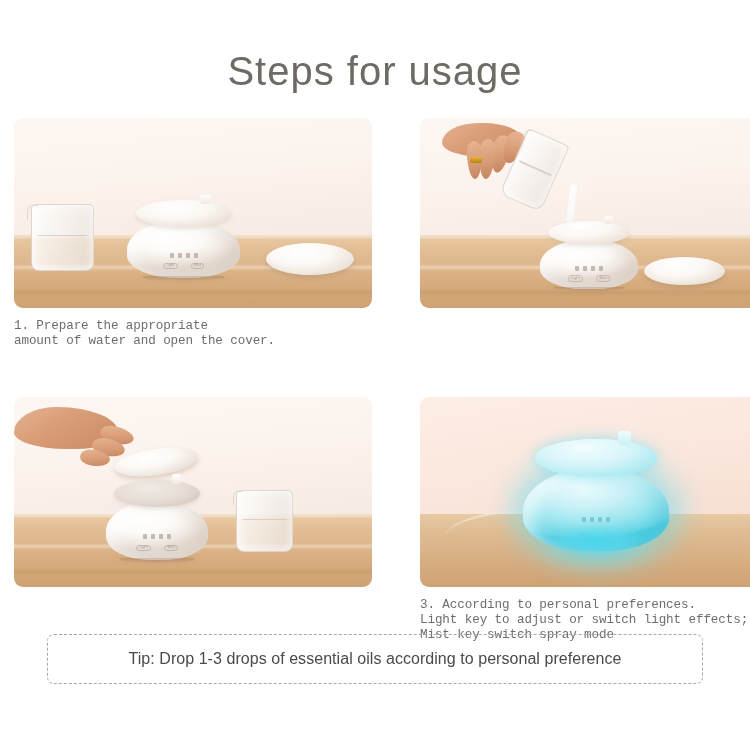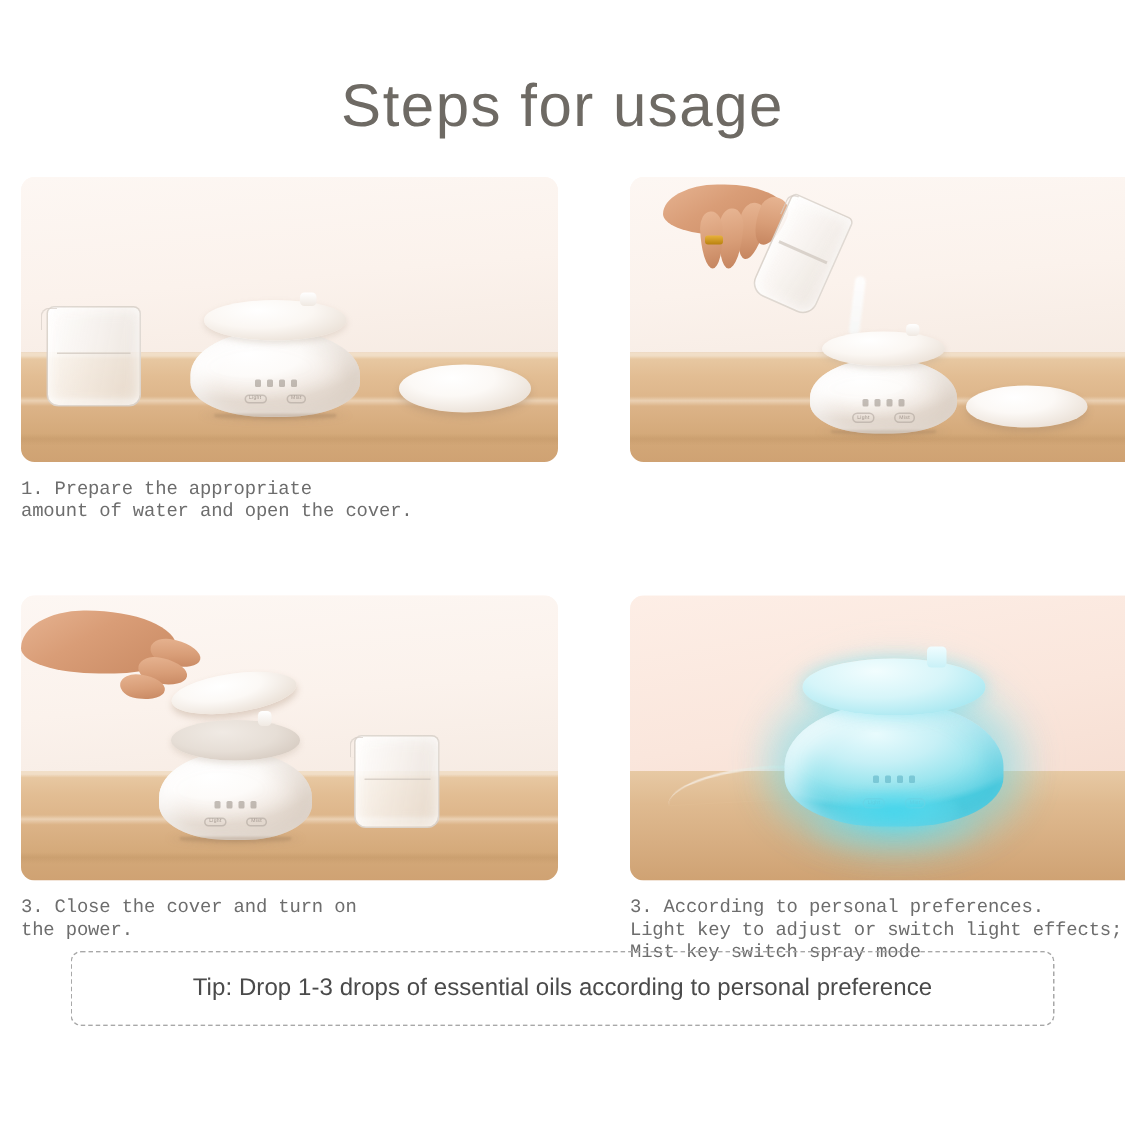--- a/index.html
+++ b/index.html
@@ -443,22 +443,20 @@
             </div>
             <div class="btn-row">
               <span>Light</span>
               <span>Mist</span>
             </div>
           </div>
 
           <div class="cup" style="left:222px;top:93px;width:57px;height:62px;"></div>
         </div>
       </div>
-      <div class="caption">3. Close the cover and turn on
-the power.</div>
     </div>
 
     <div class="card">
       <div class="photo">
         <div class="scene">
           <div class="glow-wall"></div>
           <div class="wall-edge"></div>
           <div class="glow-table"></div>
 
           <div class="cord"></div>

